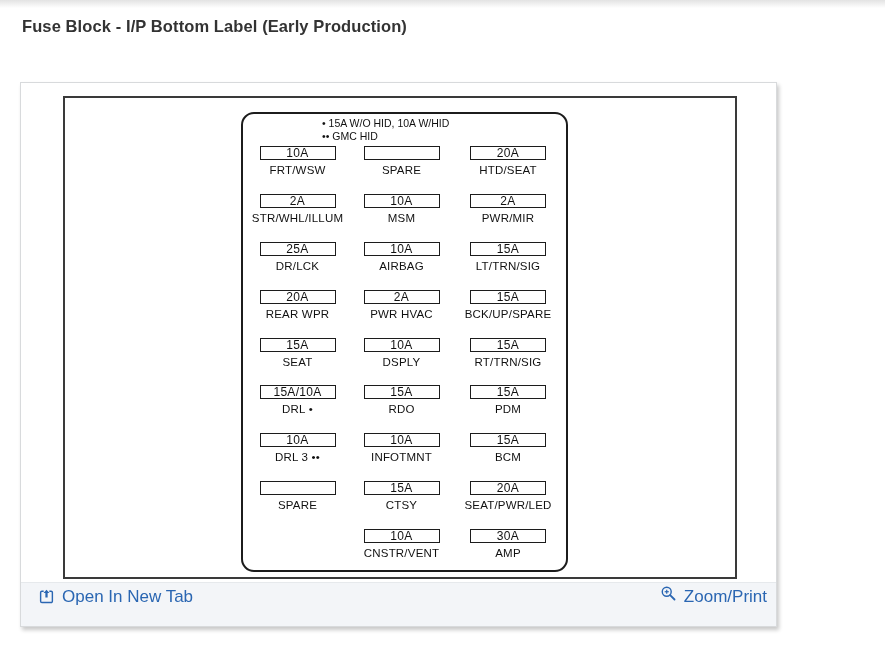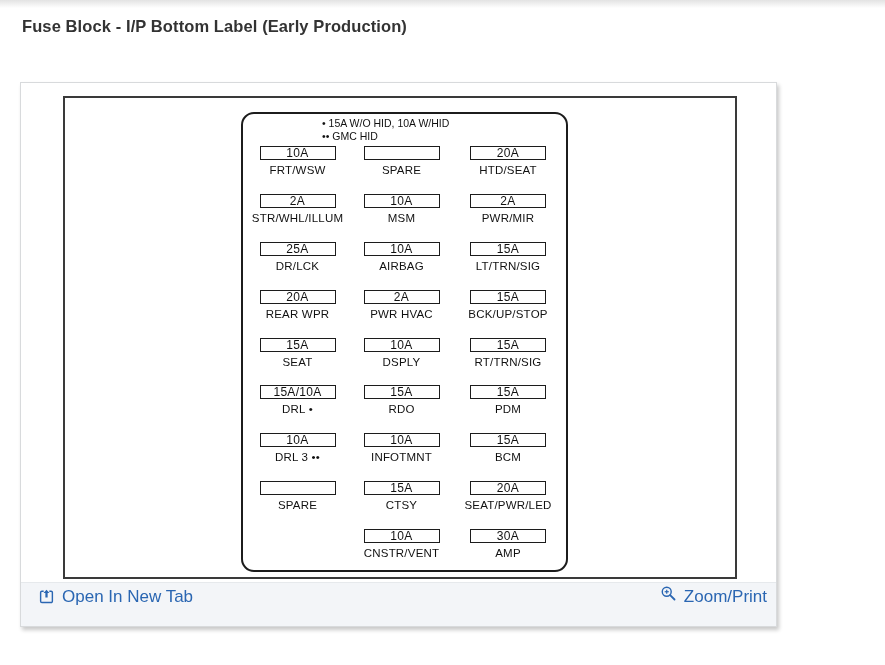--- a/index.html
+++ b/index.html
@@ -123,21 +123,21 @@
           <div class="cell c1" style="top: 176px;">
             <div class="fusebox">
               <span class="amp">2A</span>
             </div>
             <div class="flabel">PWR HVAC</div>
           </div>
           <div class="cell c2" style="top: 176px;">
             <div class="fusebox">
               <span class="amp">15A</span>
             </div>
-            <div class="flabel">BCK/UP/STOP</div>
+            <div class="flabel">BCK/UP/SPARE</div>
           </div>
           <div class="cell c0" style="top: 224px;">
             <div class="fusebox">
               <span class="amp">15A</span>
             </div>
             <div class="flabel">SEAT</div>
           </div>
           <div class="cell c1" style="top: 224px;">
             <div class="fusebox">
               <span class="amp">10A</span>

